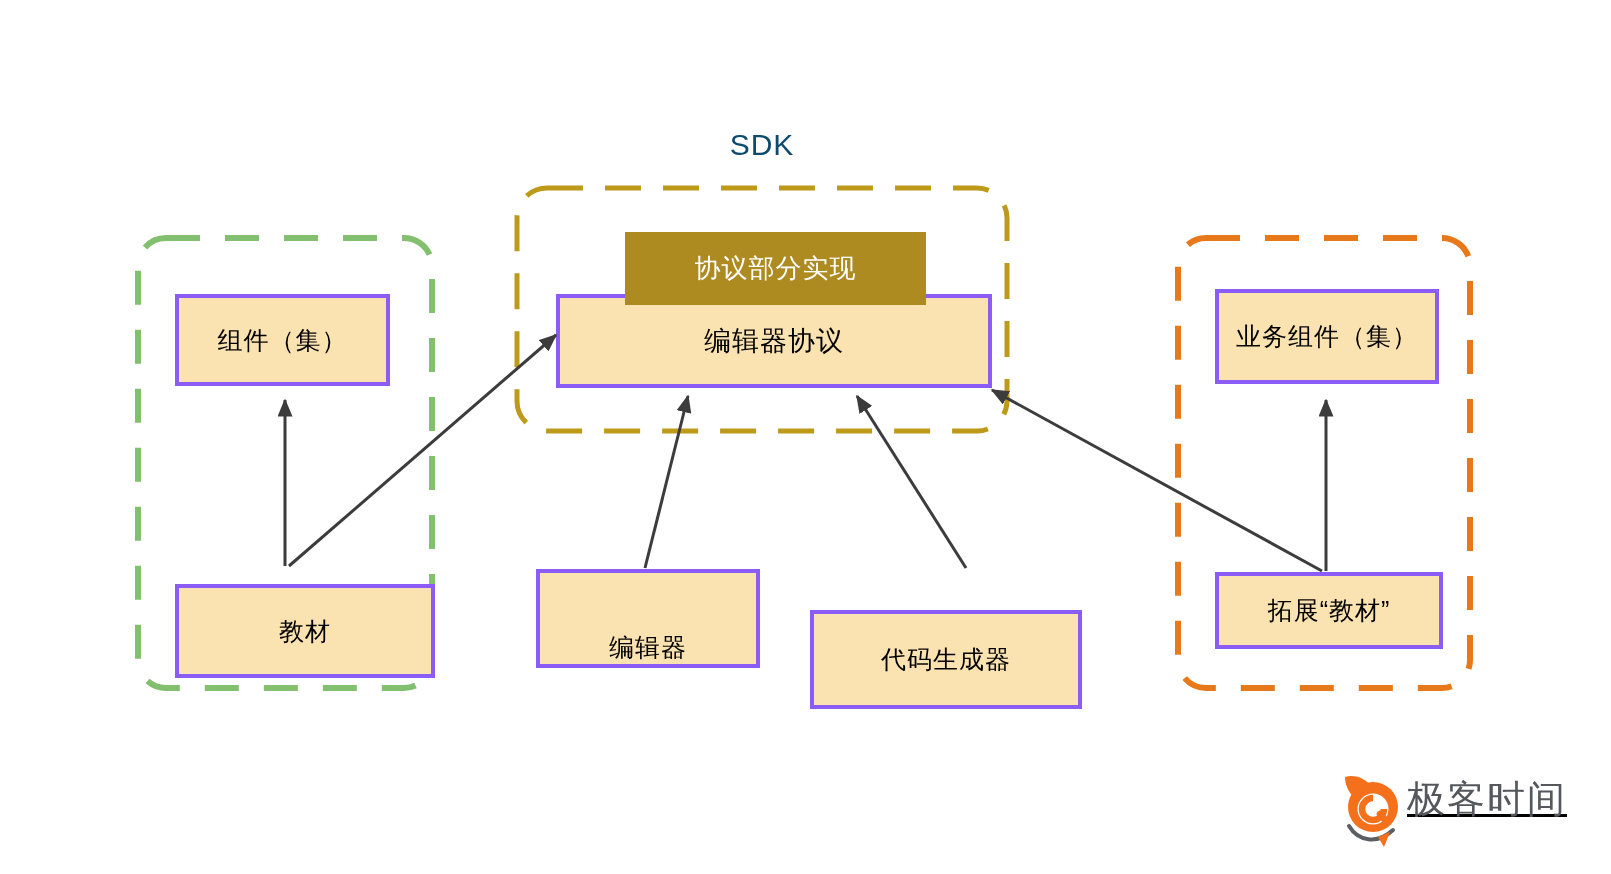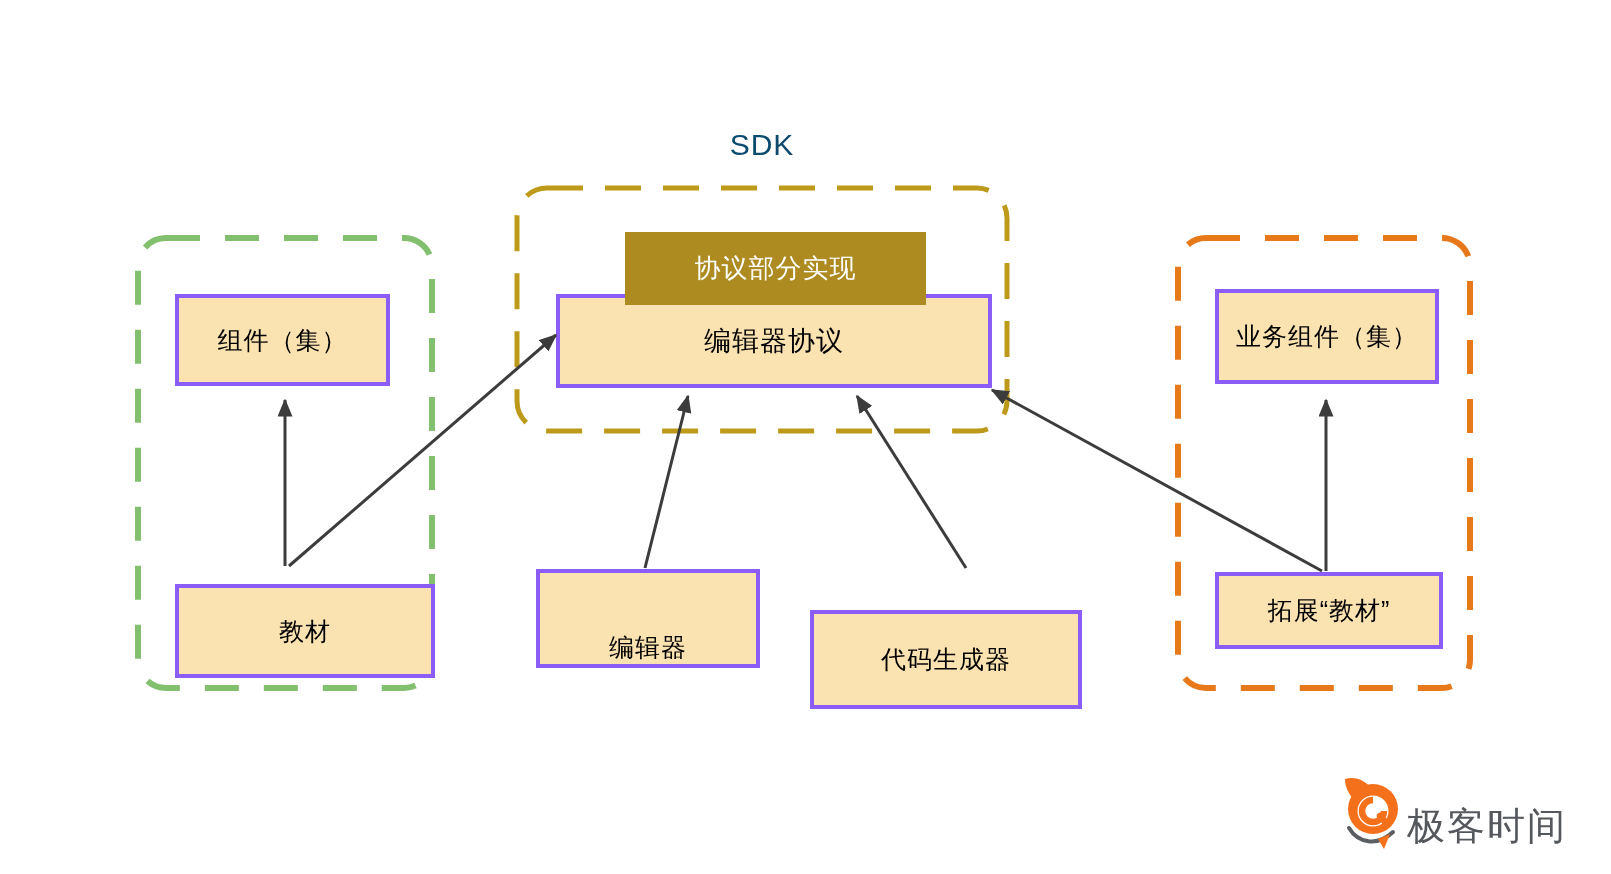--- a/index.html
+++ b/index.html
@@ -59,23 +59,24 @@
     color: #FFFFFF;
     font-size: 26px;
     z-index: 3;
   }
 
   .logo {
     position: absolute;
     left: 1342px; top: 774px;
     height: 78px;
     display: flex;
-    align-items: flex-end;
+    align-items: flex-start;
     gap: 7px;
     z-index: 2;
+    text-decoration: underline;
   }
   .logo-text {
     font-size: 38px;
     color: #54585C;
     letter-spacing: 2px;
     font-weight: 500;
   }
 </style>
 </head>
 <body>

